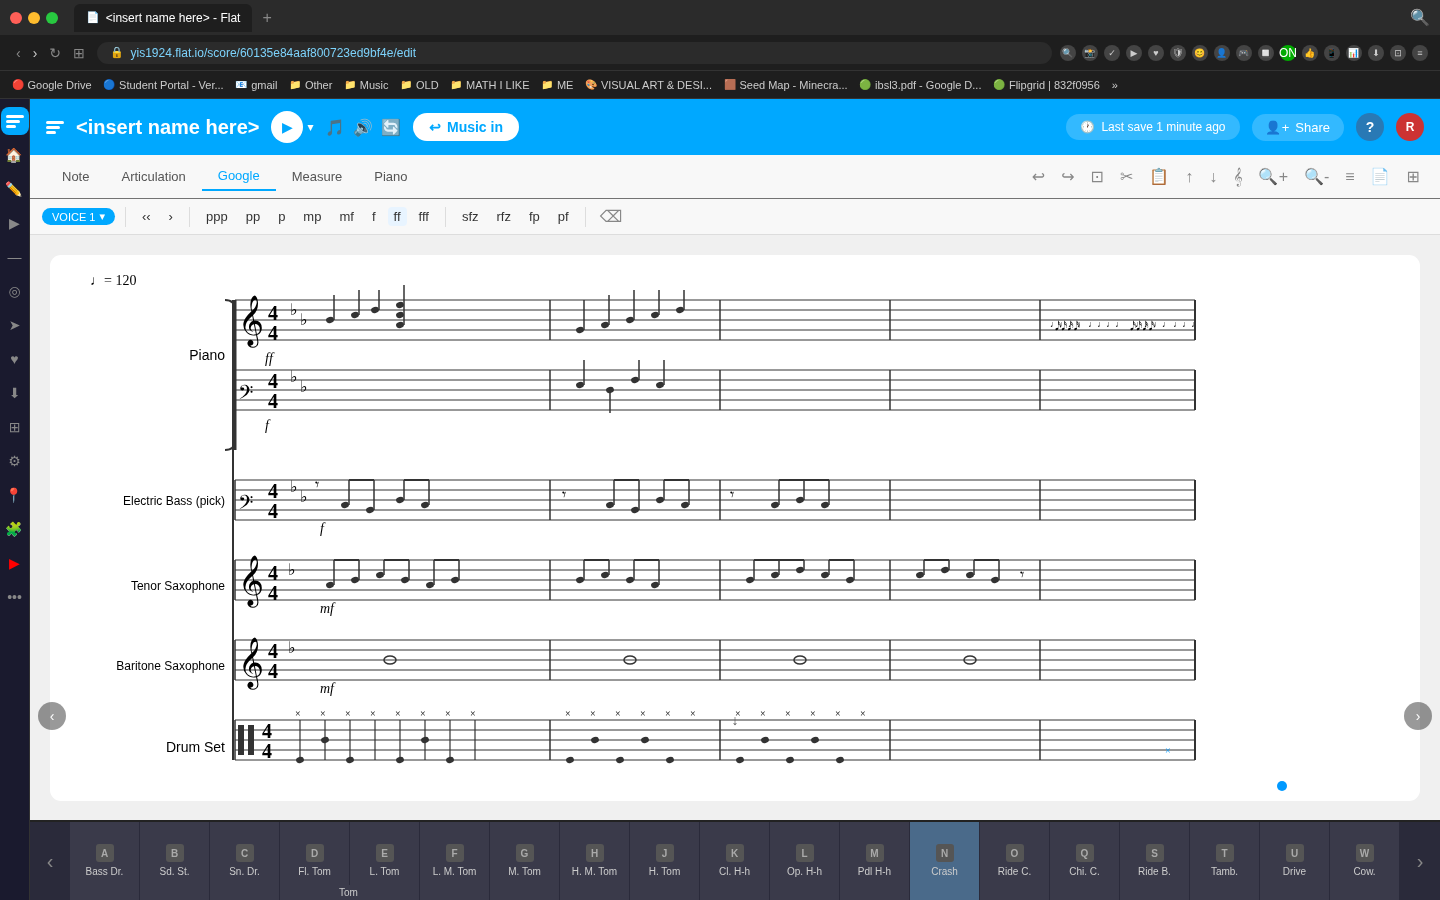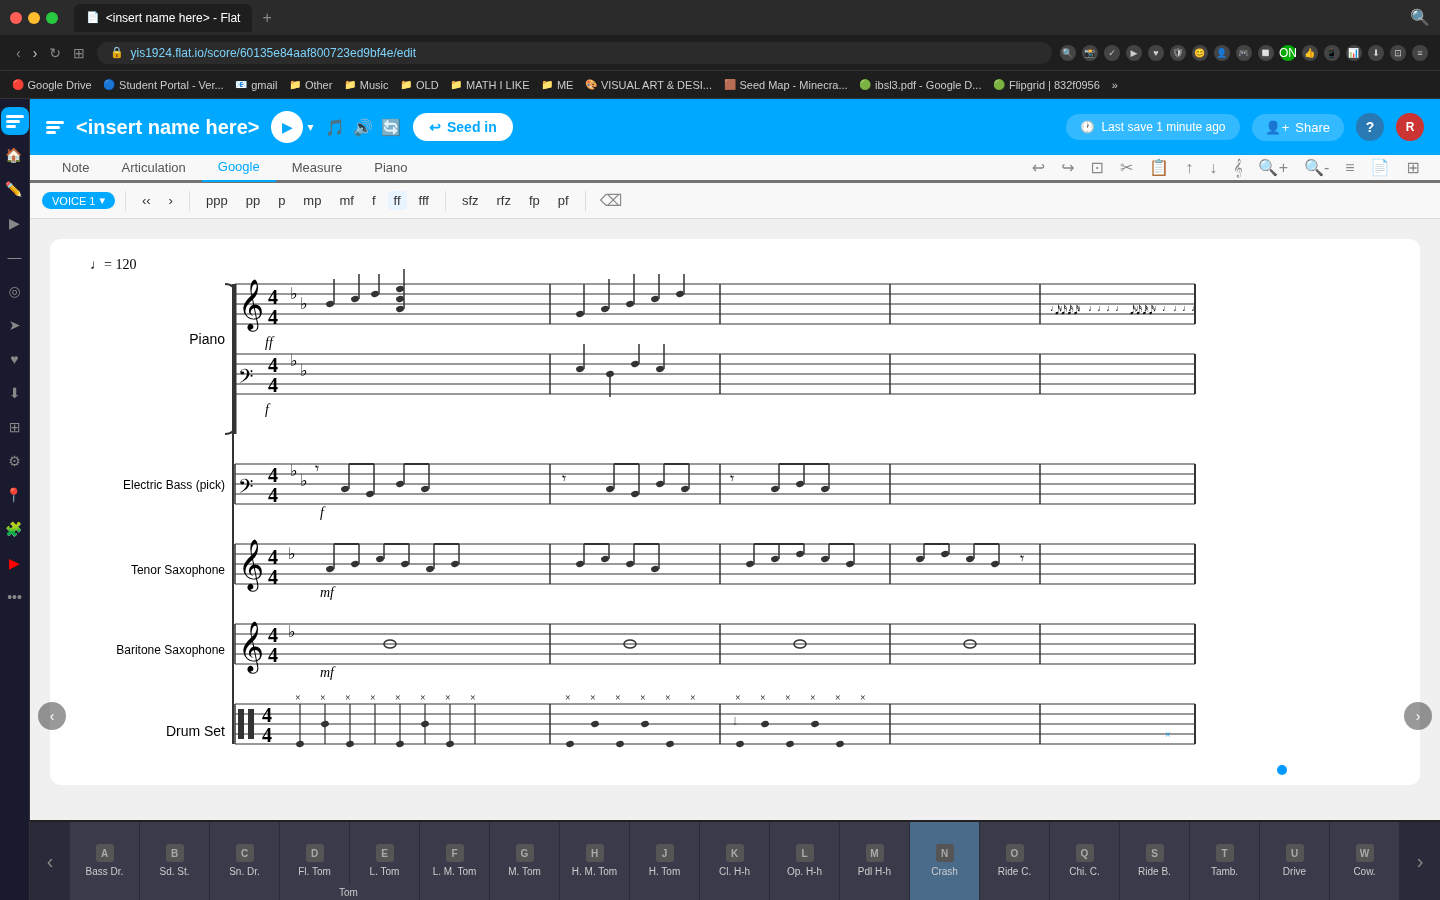--- a/index.html
+++ b/index.html
@@ -59,21 +59,21 @@
     .toolbar-icons { display: flex; gap: 8px; align-items: center; }
     .tb-icon { color: white; font-size: 16px; cursor: pointer; opacity: 0.9; }
     .turn-in-btn { background: white; color: #00a8ff; border: none; border-radius: 20px; padding: 6px 16px; font-size: 14px; font-weight: 600; cursor: pointer; display: flex; align-items: center; gap: 6px; }
     .spacer { flex: 1; }
     .last-save { background: rgba(255,255,255,0.2); color: white; border-radius: 20px; padding: 6px 14px; font-size: 12px; display: flex; align-items: center; gap: 6px; cursor: pointer; }
     .share-btn { background: rgba(255,255,255,0.2); color: white; border: none; border-radius: 20px; padding: 6px 14px; font-size: 13px; font-weight: 500; cursor: pointer; display: flex; align-items: center; gap: 6px; }
     .help-btn { background: #2979b5; color: white; border-radius: 50%; width: 28px; height: 28px; display: flex; align-items: center; justify-content: center; font-size: 14px; font-weight: bold; cursor: pointer; }
     .avatar { width: 28px; height: 28px; border-radius: 50%; background: #cc3333; display: flex; align-items: center; justify-content: center; color: white; font-size: 12px; font-weight: bold; }
 
     
-    .note-toolbar { background: #f8f8f8; height: 28px; display: flex; align-items: center; padding: 0 16px; gap: 0; border-bottom: 3px solid #737373; }
+    .note-toolbar { background: #f8f8f8; height: 44px; display: flex; align-items: center; padding: 0 16px; gap: 0; border-bottom: 1px solid #737373; }
     .note-tab { padding: 6px 16px; font-size: 13px; color: #555; cursor: pointer; }
     .note-tab.active { color: #00a8ff; border-bottom: 2px solid #00a8ff; }
     .note-toolbar-right { margin-left: auto; display: flex; gap: 8px; align-items: center; }
     .nt-icon { color: #888; font-size: 16px; cursor: pointer; padding: 2px 4px; }
 
     
     .dynamic-toolbar { background: #f8f8f8; height: 36px; display: flex; align-items: center; padding: 0 12px; gap: 6px; border-bottom: 1px solid #ddd; }
     .voice-btn { background: #00a8ff; color: white; border: none; border-radius: 12px; padding: 2px 10px; font-size: 11px; cursor: pointer; display: flex; align-items: center; gap: 4px; }
     .dynamic-separator { width: 1px; height: 20px; background: #ddd; margin: 0 4px; }
     .dyn-btn { color: #333; font-size: 13px; cursor: pointer; padding: 2px 6px; font-weight: 500; }
@@ -210,21 +210,21 @@
         <button class="play-btn">▶</button>
         <span class="play-dropdown">▾</span>
       </div>
       <div class="toolbar-icons">
         <span class="tb-icon">🎵</span>
         <span class="tb-icon">🔊</span>
         <span class="tb-icon">🔄</span>
       </div>
       <button class="turn-in-btn">
         <span>↩</span>
-        <span>Seed in</span>
+        <span>Music in</span>
       </button>
       <div class="spacer"></div>
       <div class="last-save">
         <span>🕐</span>
         <span>Last save 1 minute ago</span>
       </div>
       <button class="share-btn">
         <span>👤+</span>
         <span>Share</span>
       </button>

